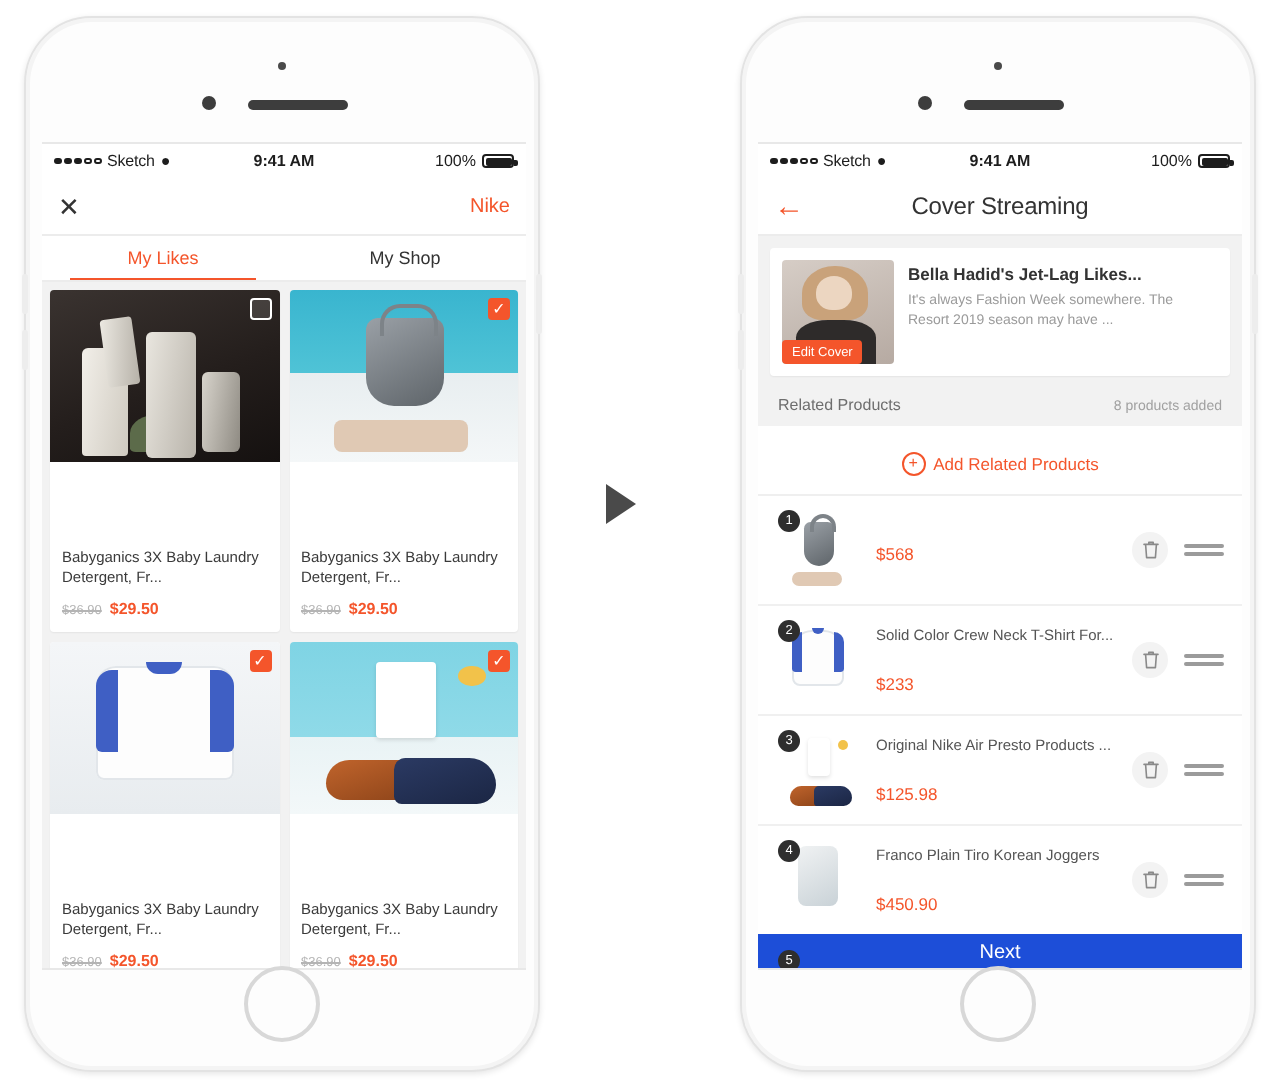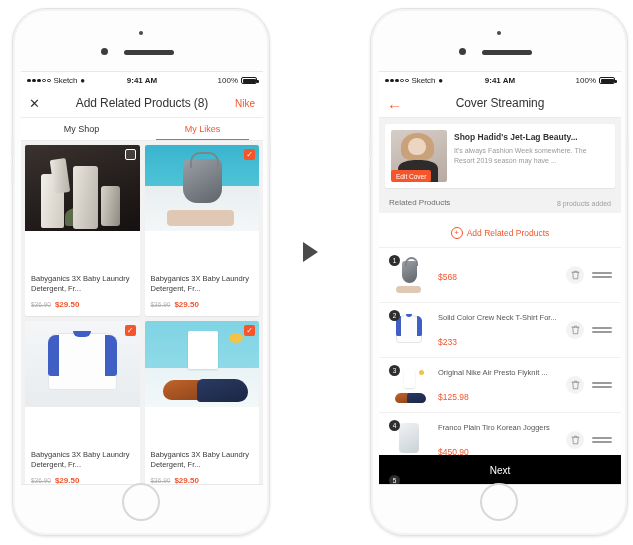--- a/index.html
+++ b/index.html
@@ -475,22 +475,22 @@
   }
   .drag-handle { width: 20px; flex-shrink: 0; cursor: grab; }
   .drag-handle span {
     display: block; height: 1.4px; background: #9b9b9b;
     margin: 2.6px 0; border-radius: 1px;
   }
 
   .next-bar {
     position: absolute;
     left: 0; right: 0; bottom: 0;
-    height: 30px;
-    background: #000000;
+    height: 18px;
+    background: #1d4ed8;
     color: #ffffff;
     display: flex; align-items: center; justify-content: center;
     font-size: 10px;
     cursor: pointer;
   }
 
   
   .flow-arrow {
     position: absolute;
     left: 303px;
@@ -532,30 +532,29 @@
         <div class="sb-right">
           <span>100%</span>
           <span class="battery">
               <span></span>
             </span>
         </div>
       </div>
 
       <div class="navbar">
         <span class="nav-close">✕</span>
-        <span class="nav-title">Add Related Products (8)</span>
         <span class="nav-action">Nike</span>
       </div>
 
       <div class="tabs">
+        <div class="tab active">
+          <span>My Likes</span>
+        </div>
         <div class="tab">
           <span>My Shop</span>
-        </div>
-        <div class="tab active">
-          <span>My Likes</span>
         </div>
       </div>
 
       <div class="grid-scroll">
         <div class="grid">
 
           <div class="card">
             <div class="card-img">
               <div class="art cosmetics">
                 <div class="art-extra1"></div>
@@ -687,21 +686,21 @@
       <div class="rs-body">
 
         <div class="article-card">
           <div class="article-thumb">
             <div class="art portrait">
               <div class="art-hair"></div>
             </div>
             <span class="edit-cover">Edit Cover</span>
           </div>
           <div class="article-text">
-            <div class="article-title">Shop Hadid's Jet-Lag Beauty...</div>
+            <div class="article-title">Bella Hadid's Jet-Lag Likes...</div>
             <div class="article-desc">It's always Fashion Week somewhere. The Resort 2019 season may have ...</div>
           </div>
         </div>
 
         <div class="section-head">
           <span class="section-title">Related Products</span>
           <span class="section-meta">8 products added</span>
         </div>
 
         <div class="add-related">
@@ -761,21 +760,21 @@
             <div class="prow-thumb">
               <div class="art shoes">
                 <div class="art-shoe-card"></div>
                 <div class="art-butterfly"></div>
                 <div class="art-shoe-1"></div>
                 <div class="art-shoe-2"></div>
               </div>
               <span class="badge">3</span>
             </div>
             <div class="prow-info">
-              <div class="prow-title">Original Nike Air Presto Flyknit ...</div>
+              <div class="prow-title">Original Nike Air Presto Products ...</div>
               <div class="prow-price">$125.98</div>
             </div>
             <div class="icon-btn trash-btn">
               <svg width="9" height="10" viewBox="0 0 9 10">
                 <path d="M1 2.2h7M3.4 2.2V1.2h2.2v1M1.8 2.2l.5 6.6h4.4l.5-6.6" fill="none" stroke="#8a8a8a" stroke-width="0.8" stroke-linecap="round" stroke-linejoin="round"></path>
               </svg>
             </div>
             <div class="drag-handle">
               <span></span>
                 <span></span>

